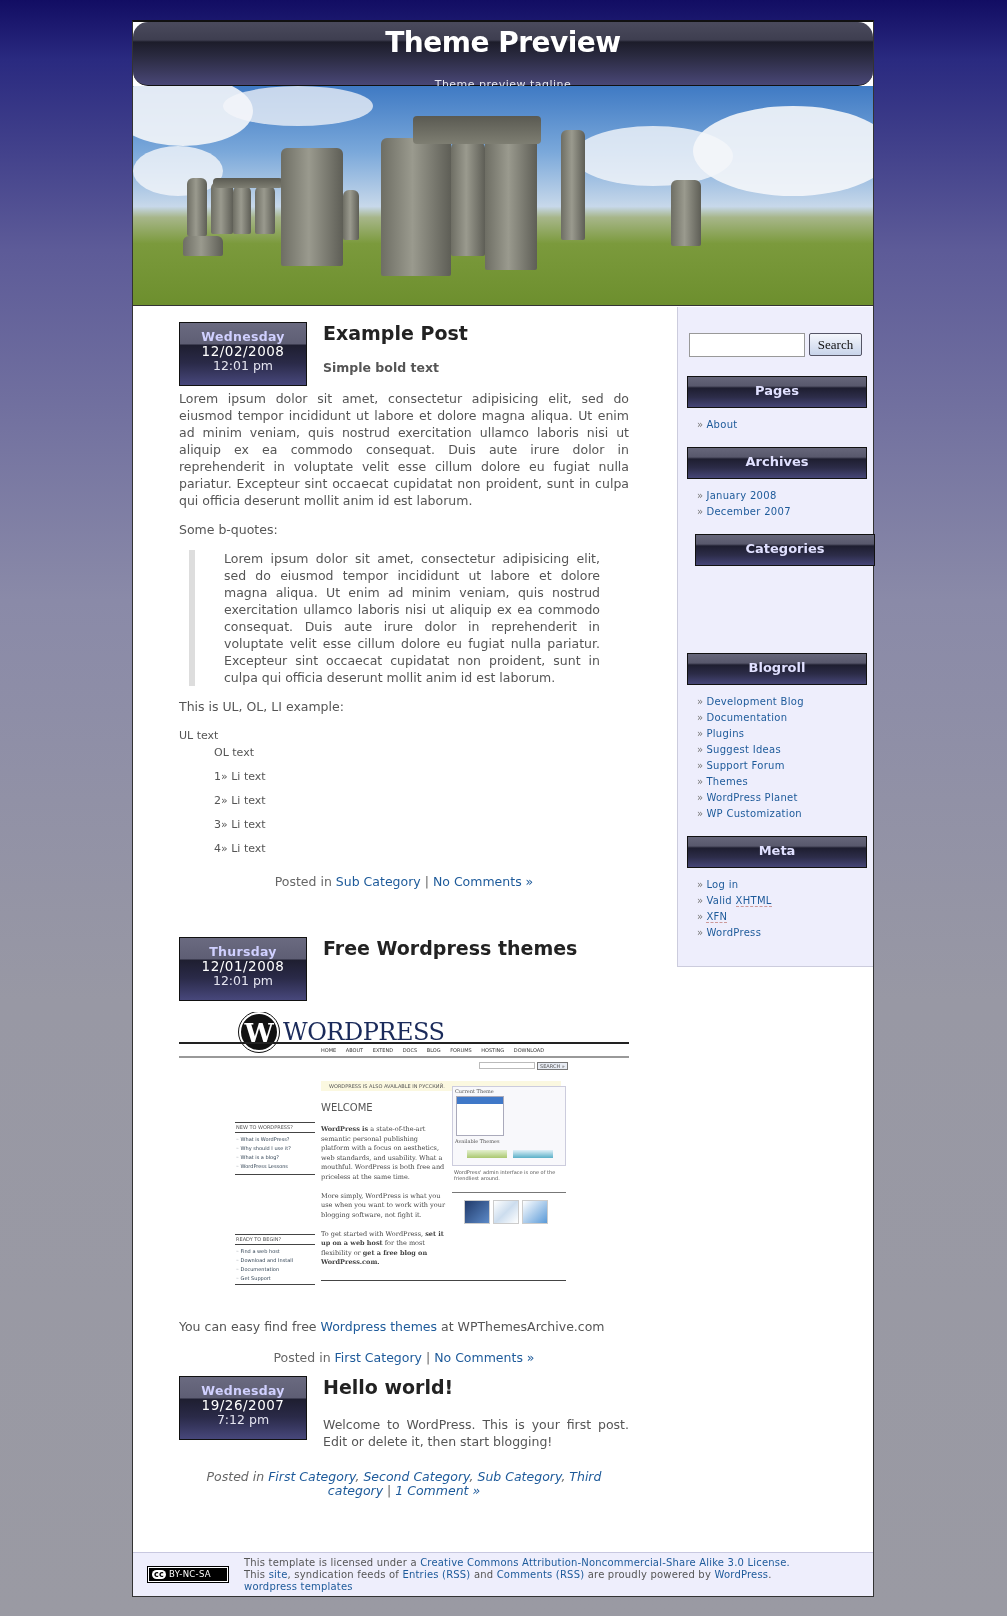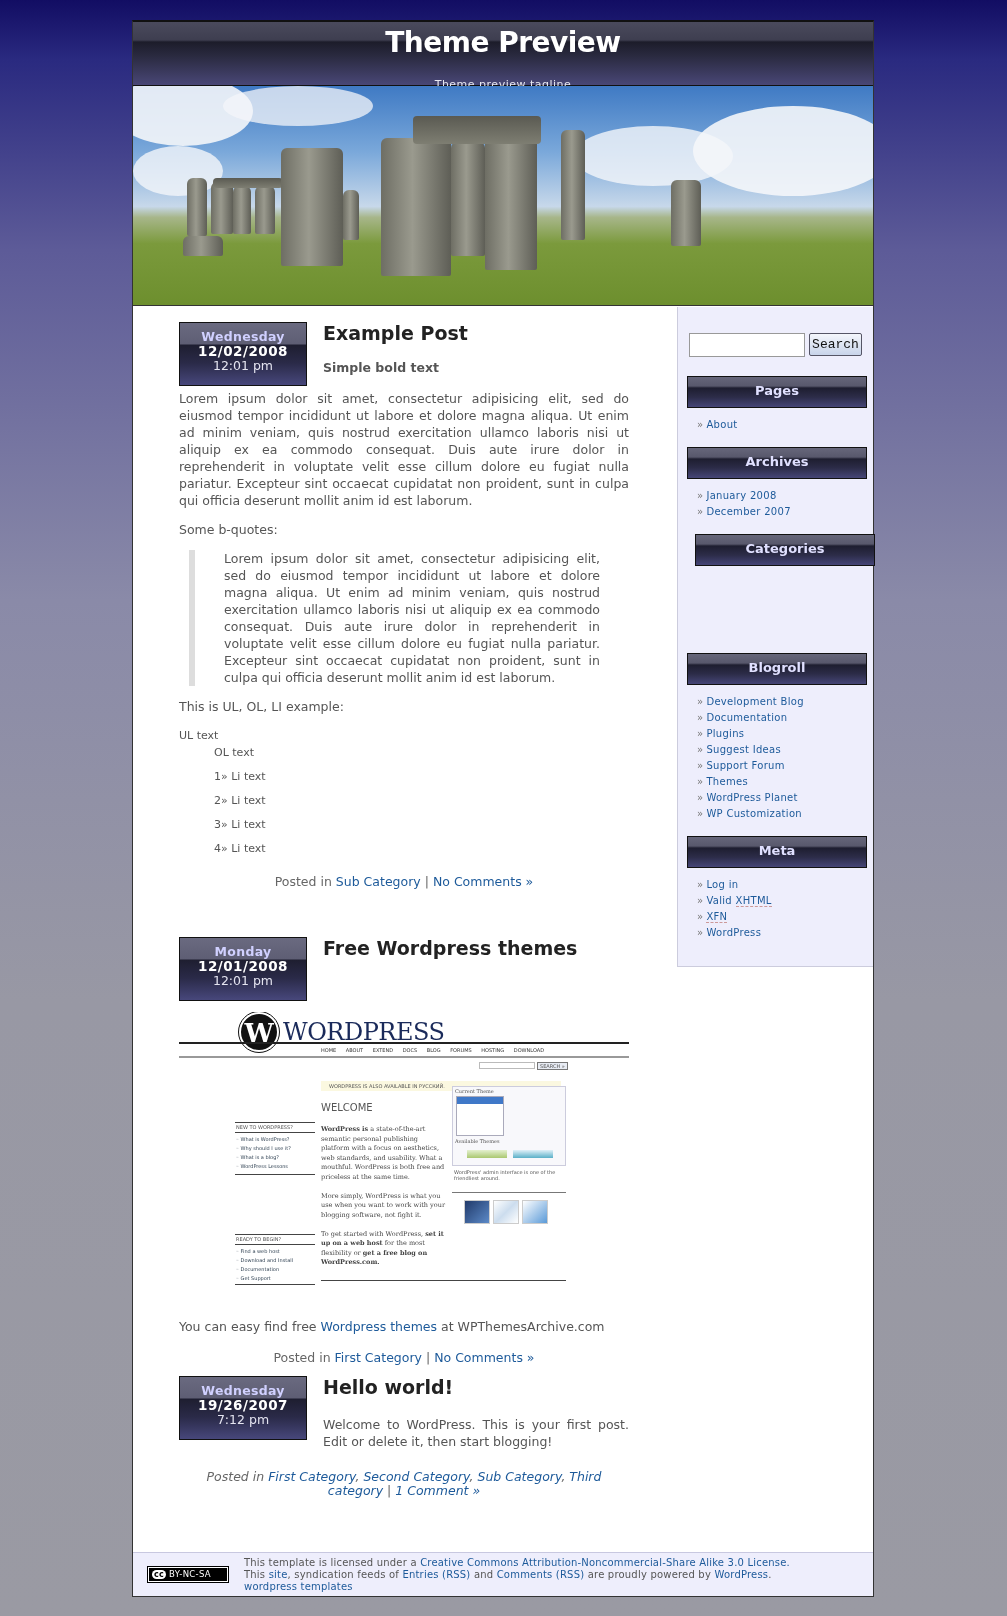--- a/index.html
+++ b/index.html
@@ -12,40 +12,41 @@
   }
   a { color: #1d5a9a; text-decoration: none; }
   #wrap {
     position: absolute; left: 132px; top: 20px; width: 742px; height: 1577px;
     background: #fff; border: 1px solid #333; border-top: 2px solid #111;
   }
   #header {
     height: 64px; position: relative; text-align: center;
     background: linear-gradient(to bottom, #4a4a5c 0px, #3e3e50 18px, #1c1c2a 20px, #2a2a40 34px, #4a4878 64px);
     border-bottom: 1px solid #111;
+    border-radius: 15px;
   }
   #site-title { color: #fff; font-size: 28px; font-weight: bold; padding-top: 4px; letter-spacing: -0.5px; line-height: 34px; }
   #tagline { color: #e8e8f0; font-size: 11px; margin-top: 18px; letter-spacing: 0.5px; }
   #banner {
     height: 220px; position: relative; overflow: hidden;
     background: linear-gradient(to bottom, #3f7ac4 0%, #7aa8da 30%, #c7d8ea 55%, #a7b68a 60%, #7b9a3c 72%, #6d8f2e 100%);
     border-bottom: 1px solid #333;
   }
   .cloud { position: absolute; background: #f4f6fa; border-radius: 50%; opacity: .9; }
   .stone { position: absolute; background: linear-gradient(to right, #6e6e64, #9a9a8e 45%, #5e5e56); border-radius: 6px 6px 2px 2px; }
   .lintel { position: absolute; background: linear-gradient(to bottom, #5a5a52, #7e7e72); border-radius: 4px; }
   #content { position: absolute; left: 46px; top: 300px; width: 450px; }
   .post { position: relative; }
   .date-box {
     position: absolute; left: 0; top: 0; width: 128px; height: 64px; border: 1px solid #111;
     text-align: center; color: #fff;
     background: linear-gradient(to bottom, #6a6a80 0px, #5e5e74 21px, #1e1e30 22px, #2a2a48 40px, #4a4a80 64px);
   }
   .date-day { color: #d0d0ff; font-weight: bold; font-size: 12.5px; padding-top: 7px; line-height: 14px; letter-spacing: .3px; }
-  .date-date { font-weight: bold; font-size: 13.5px; line-height: 15px; letter-spacing: .5px; }
+  .date-date { font-weight: normal; font-size: 13.5px; line-height: 15px; letter-spacing: .5px; }
   .date-time { font-size: 12.5px; line-height: 14px; color: #e4e4f0; }
   .post-title { position: absolute; left: 144px; top: 0; font-size: 19px; font-weight: bold; color: #222; }
   .entry { font-size: 12.5px; line-height: 17px; color: #555; text-align: justify; }
   .entry p { margin-bottom: 12px; }
   .post-foot { text-align: center; font-size: 12.5px; color: #666; }
   blockquote { border-left: 6px solid #ddd; padding-left: 29px; margin: 0 29px 12px 10px; }
   .lst { font-size: 11px; line-height: 17px; }
   .lst .ol { padding-left: 35px; }
   .lst .li { padding-left: 35px; margin-top: 7px; }
   #sidebar {
@@ -57,21 +58,21 @@
     color: #e0e0ff; font-weight: bold; font-size: 13px; line-height: 28px;
     background: linear-gradient(to bottom, #66667a 0px, #58586c 9px, #1e1e30 11px, #2c2c48 20px, #4a4a80 32px);
   }
   .side-list { list-style: none; margin: 9px 0 0 19px; font-size: 10px; letter-spacing: .3px; }
   .side-list li { line-height: 16px; color: #555; }
   .side-list li .raquo { color: #777; margin-right: 3px; }
   abbr { border-bottom: 1px dashed #c99; text-decoration: none; }
   #search-input { position: absolute; left: 11px; top: 26px; width: 116px; height: 24px; border: 1px solid #999; background: #fff; }
   #search-btn {
     position: absolute; left: 131px; top: 26px; width: 53px; height: 23px; border: 1px solid #556;
-    border-radius: 2px; background: linear-gradient(#f4f6fc, #c8d4ea); font-size: 13px; font-family: Liberation Mono, monospace; color: #111;
+    border-radius: 2px; background: linear-gradient(#f4f6fc, #c8d4ea); font-size: 13px; font-family: Liberation Serif, serif; color: #111;
   }
   #footer {
     position: absolute; left: 0; bottom: 0; width: 740px; height: 44px; background: #eeeefc;
     border-top: 1px solid #c8c8e0; font-size: 10px; line-height: 12px; color: #555;
   }
   #cc-badge {
     position: absolute; left: 15px; top: 14px; width: 80px; height: 15px; background: #000; border: 1px solid #fff;
     outline: 1px solid #000; color: #fff; font-size: 8.5px; line-height: 13px; padding-left: 3px; letter-spacing: .3px;
   }
   #cc-badge .cc { background: #fff; color: #000; border-radius: 6px; padding: 0 2px; font-weight: bold; font-size: 8px; }
@@ -139,21 +140,21 @@
       <div class="post-foot" style="position:absolute;top:552px;left:0;width:450px;">
         <span>Posted in</span>
         <a>Sub Category</a>
         <span>|</span>
         <a>No Comments »</a>
       </div>
     </div>
 
     <div class="post" style="position:absolute;top:615px;height:430px;width:450px;">
       <div class="date-box">
-        <div class="date-day">Monday</div>
+        <div class="date-day">Thursday</div>
         <div class="date-date">12/01/2008</div>
         <div class="date-time">12:01 pm</div>
       </div>
       <a class="post-title" style="color:#222;">Free Wordpress themes</a>
 
       <div id="wp-shot" style="position:absolute;top:75px;left:0;">
         <div style="position:absolute;left:60px;top:0;width:40px;height:40px;border-radius:50%;background:#111;border:2px solid #fff;outline:1px solid #111;color:#fff;font-size:26px;font-weight:bold;text-align:center;line-height:38px;">W</div>
         <div style="position:absolute;left:104px;top:6px;font-size:24px;color:#1a2a5a;letter-spacing:-0.5px;">WORDPRESS</div>
         <div style="position:absolute;left:0;top:30px;width:450px;height:2px;background:#222;"></div>
         <div style="position:absolute;left:142px;top:35px;font-size:5px;font-family:'DejaVu Sans',sans-serif;color:#333;word-spacing:8px;">

